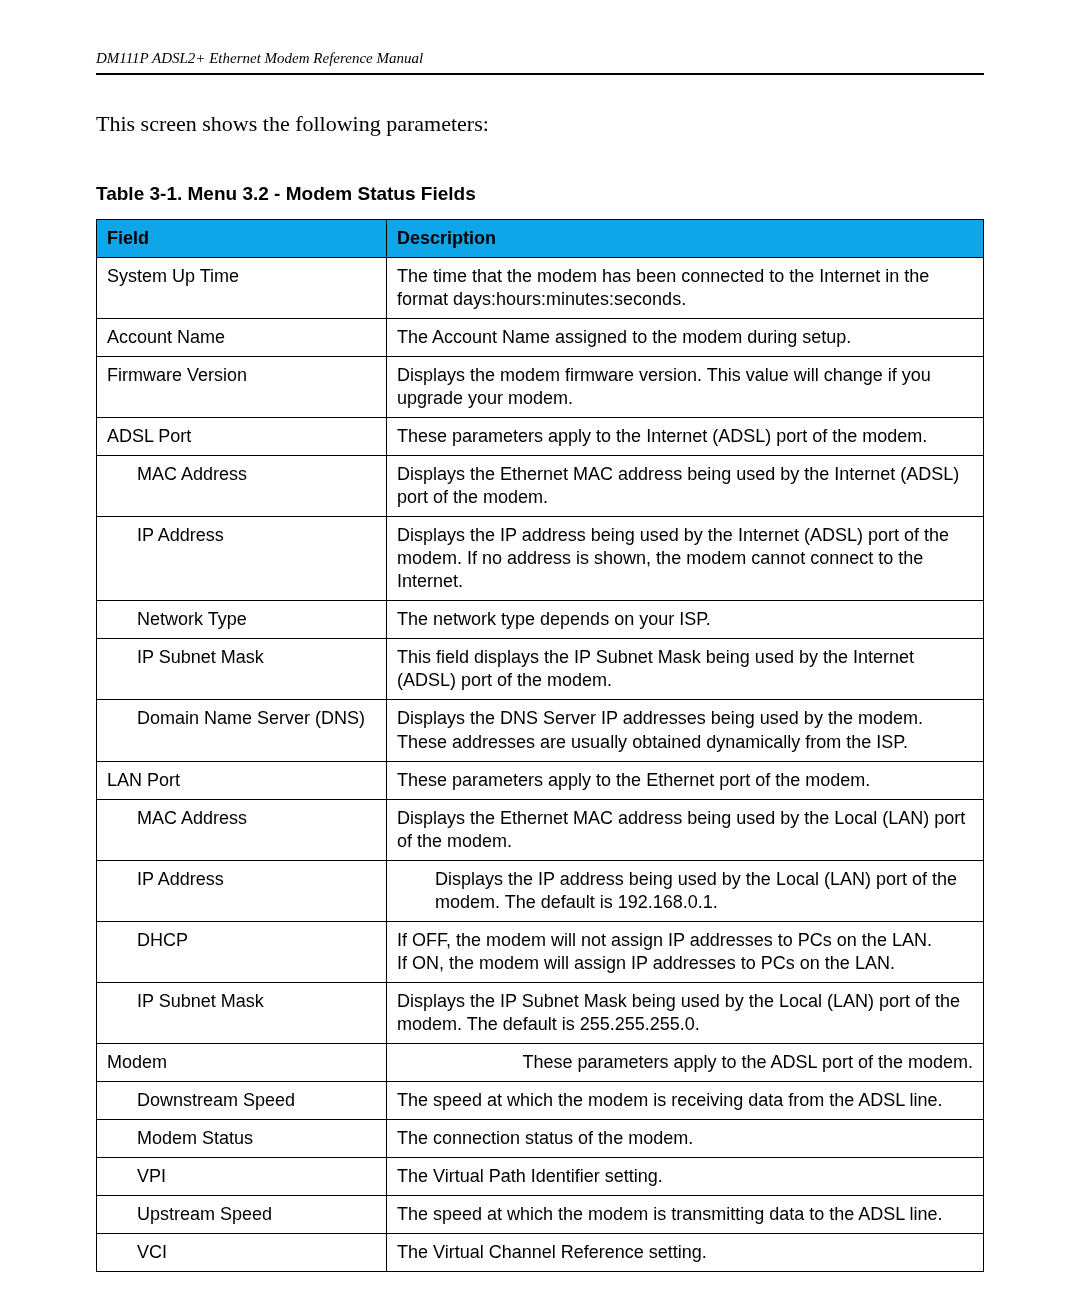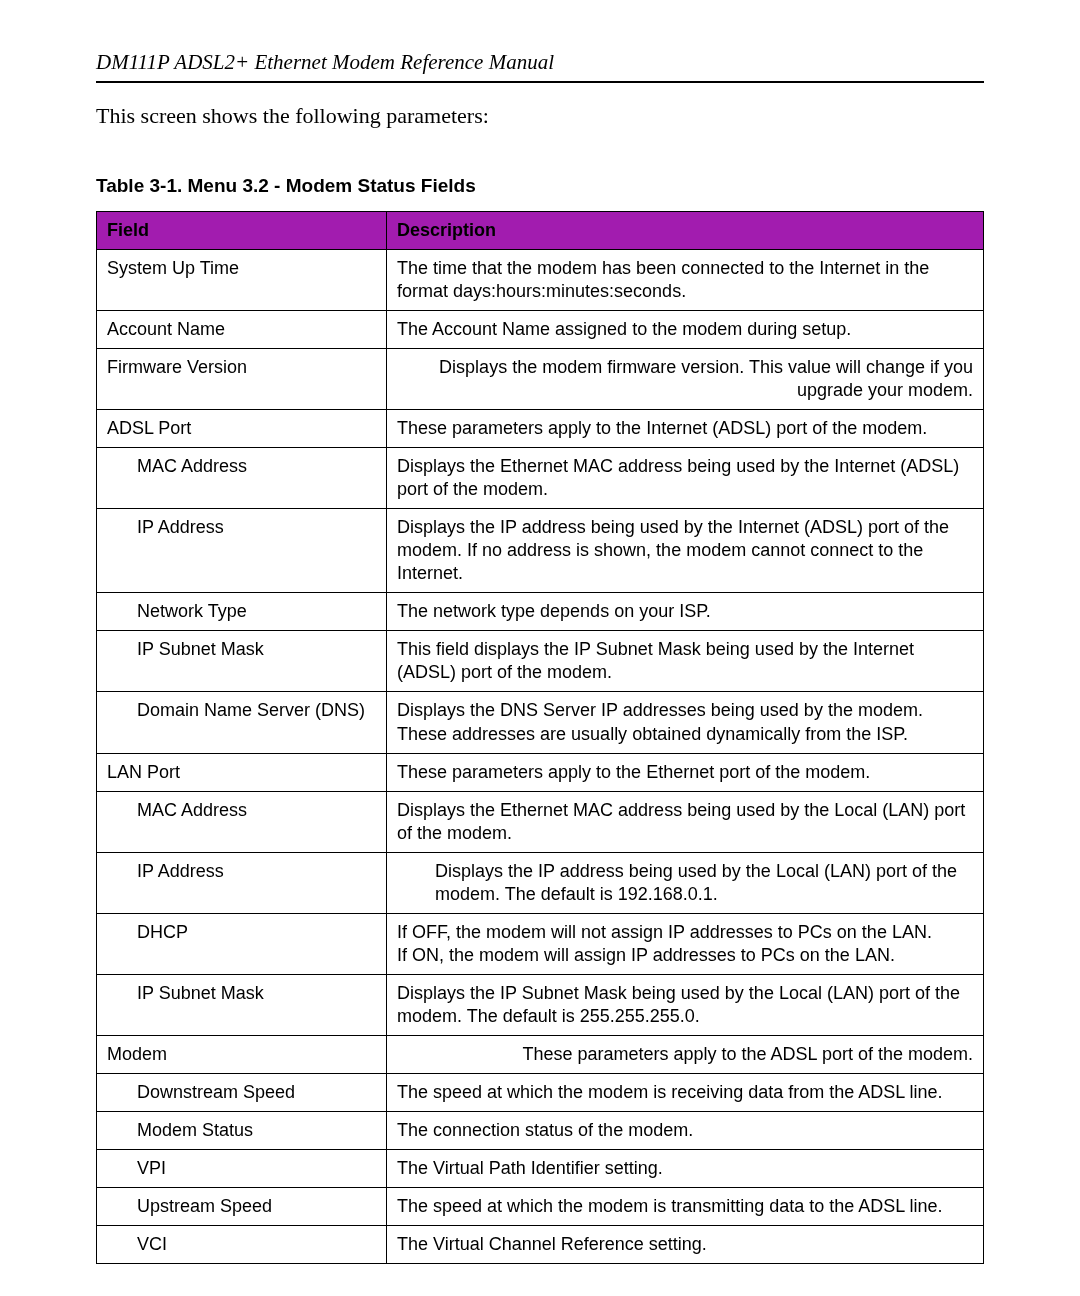--- a/index.html
+++ b/index.html
@@ -9,24 +9,24 @@
     font-family: Arial, Helvetica, sans-serif;
     color: #000;
     width: 1080px;
   }
   .page {
     padding: 50px 96px 40px 96px;
   }
   .running-head {
     font-family: "Times New Roman", Times, serif;
     font-style: italic;
-    font-size: 21px;
+    font-size: 15px;
     padding-bottom: 6px;
     border-bottom: 2px solid #000;
-    margin-bottom: 20px;
+    margin-bottom: 36px;
   }
   .intro {
     font-family: "Times New Roman", Times, serif;
     font-size: 22px;
     margin-bottom: 46px;
   }
   .table-caption {
     font-weight: bold;
     font-size: 19px;
     margin-bottom: 14px;
@@ -37,21 +37,21 @@
     font-size: 18px;
   }
   th, td {
     border: 1px solid #000;
     padding: 7px 10px 7px 10px;
     text-align: left;
     vertical-align: top;
     line-height: 1.28;
   }
   th {
-    background: #a21caf;
+    background: #0ea5e9;
     font-weight: bold;
   }
   col.field { width: 290px; }
   td.indent1 { padding-left: 40px; margin-left: 24px; }
 </style>
 </head>
 <body>
 
 <div class="page">
 
@@ -76,21 +76,21 @@
         <tr>
           <td>System Up Time</td>
           <td style="white-space: pre-line;">The time that the modem has been connected to the Internet in the format days:hours:minutes:seconds.</td>
         </tr>
         <tr>
           <td>Account Name</td>
           <td style="white-space: pre-line;">The Account Name assigned to the modem during setup.</td>
         </tr>
         <tr>
           <td>Firmware Version</td>
-          <td style="white-space: pre-line; text-align: right;">Displays the modem firmware version. This value will change if you upgrade your modem.</td>
+          <td style="white-space: pre-line;">Displays the modem firmware version. This value will change if you upgrade your modem.</td>
         </tr>
         <tr>
           <td>ADSL Port</td>
           <td style="white-space: pre-line;">These parameters apply to the Internet (ADSL) port of the modem.</td>
         </tr>
         <tr>
           <td class="indent1">MAC Address</td>
           <td style="white-space: pre-line;">Displays the Ethernet MAC address being used by the Internet (ADSL) port of the modem.</td>
         </tr>
         <tr>

